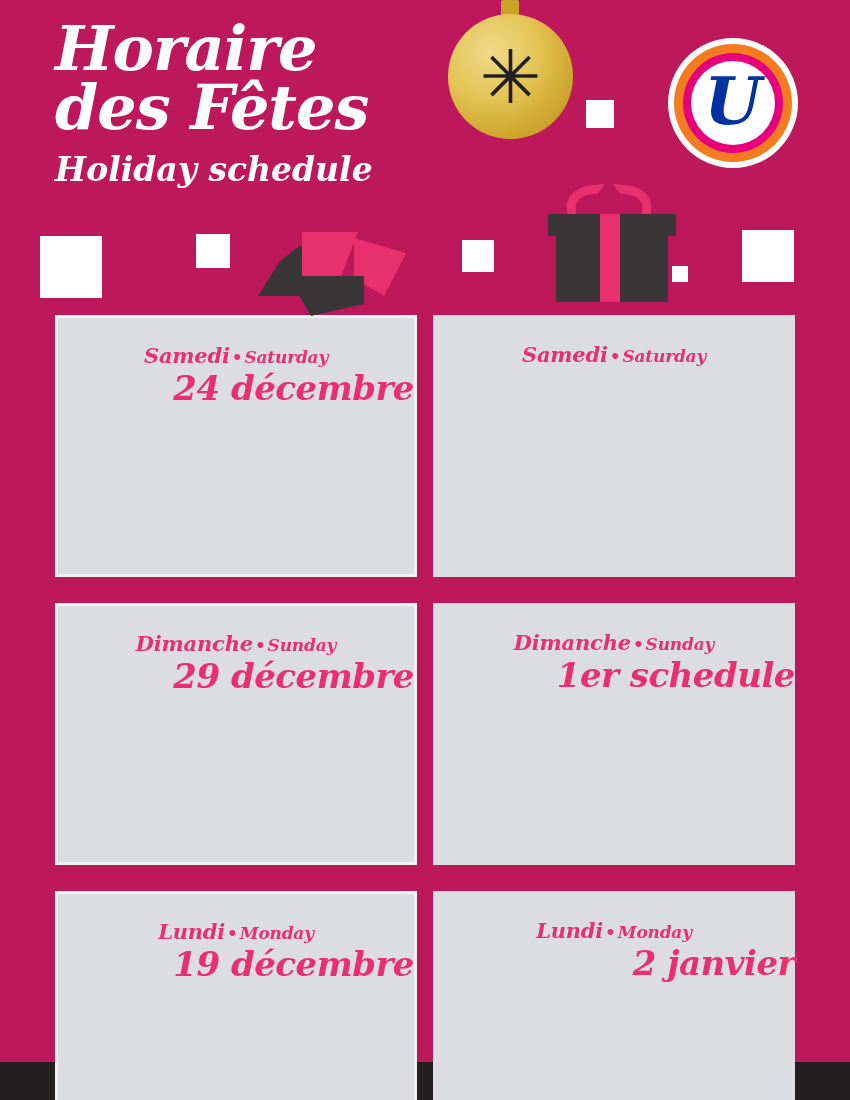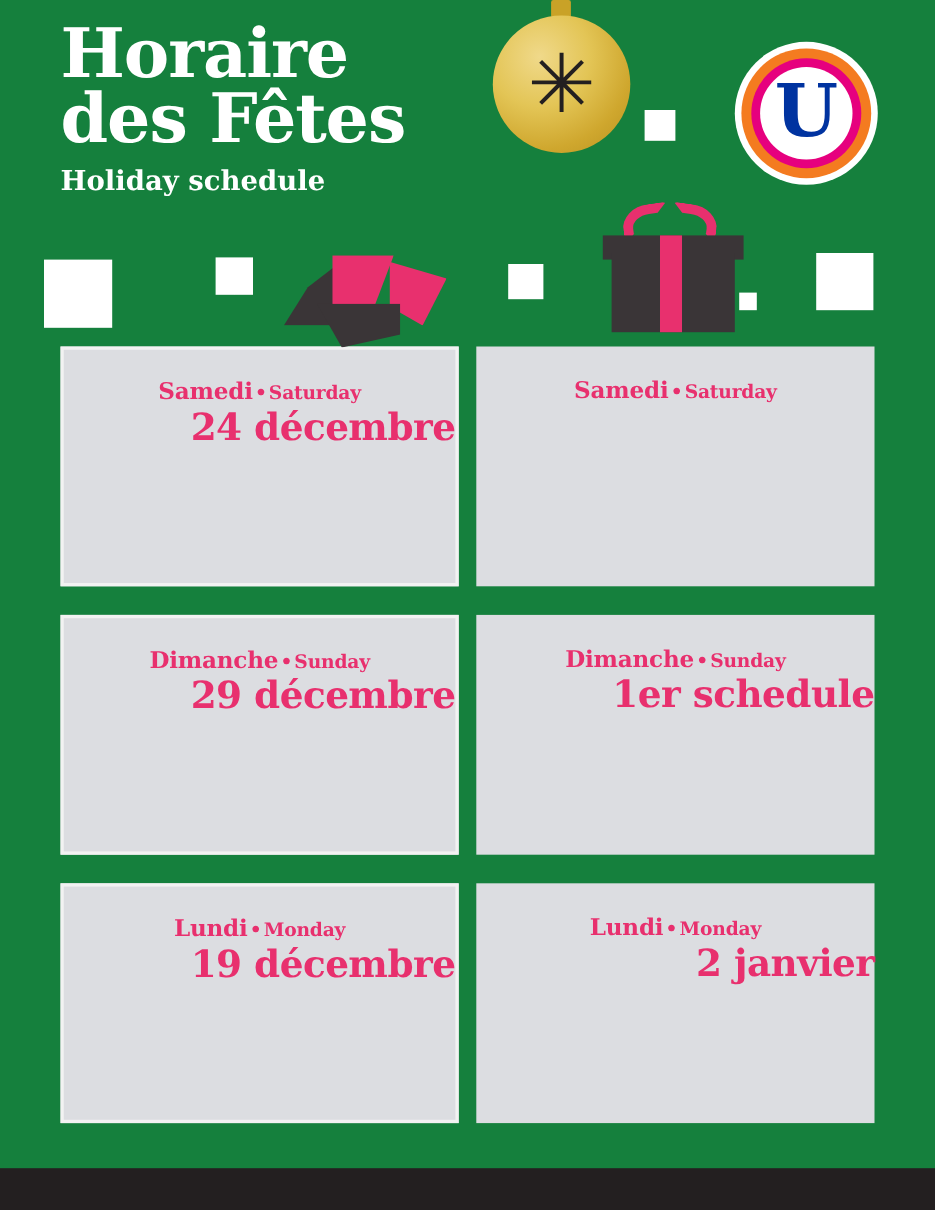--- a/index.html
+++ b/index.html
@@ -10,21 +10,22 @@
     background: #231f20;
     font-family: "Liberation Sans", sans-serif;
     overflow: hidden;
     position: relative;
   }
 
   .poster {
     position: relative;
     width: 850px;
     height: 1100px;
-    background: #15803d;
+    background: #be185d;
+    font-style: italic;
   }
 
   
   .header {
     position: absolute;
     left: 55px;
     top: 20px;
     width: 420px;
     z-index: 6;
   }
@@ -35,21 +36,21 @@
     color: #ffffff;
     font-size: 62px;
     line-height: 0.95;
     letter-spacing: -1px;
   }
 
   .title-en {
     font-family: "DejaVu Serif", "Liberation Serif", serif;
     font-weight: bold;
     color: #ffffff;
-    font-size: 25px;
+    font-size: 33px;
     margin-top: 12px;
     letter-spacing: 0px;
   }
 
   
   .deco { position: absolute; z-index: 4; }
 
   
   .ornament {
     left: 443px;
@@ -200,21 +201,21 @@
     width: 740px;
     display: grid;
     grid-template-columns: 362px 362px;
     column-gap: 16px;
     row-gap: 26px;
     z-index: 3;
   }
 
   .card {
     background: #dcdde1;
-    height: 218px;
+    height: 262px;
     border: 3px solid #f2f2f2;
     padding-top: 26px;
     text-align: center;
   }
   .card.plain { border: none; padding-top: 28px; }
 
   .card-day {
     font-family: "DejaVu Serif", "Liberation Serif", serif;
     font-weight: bold;
     color: #e8306e;

